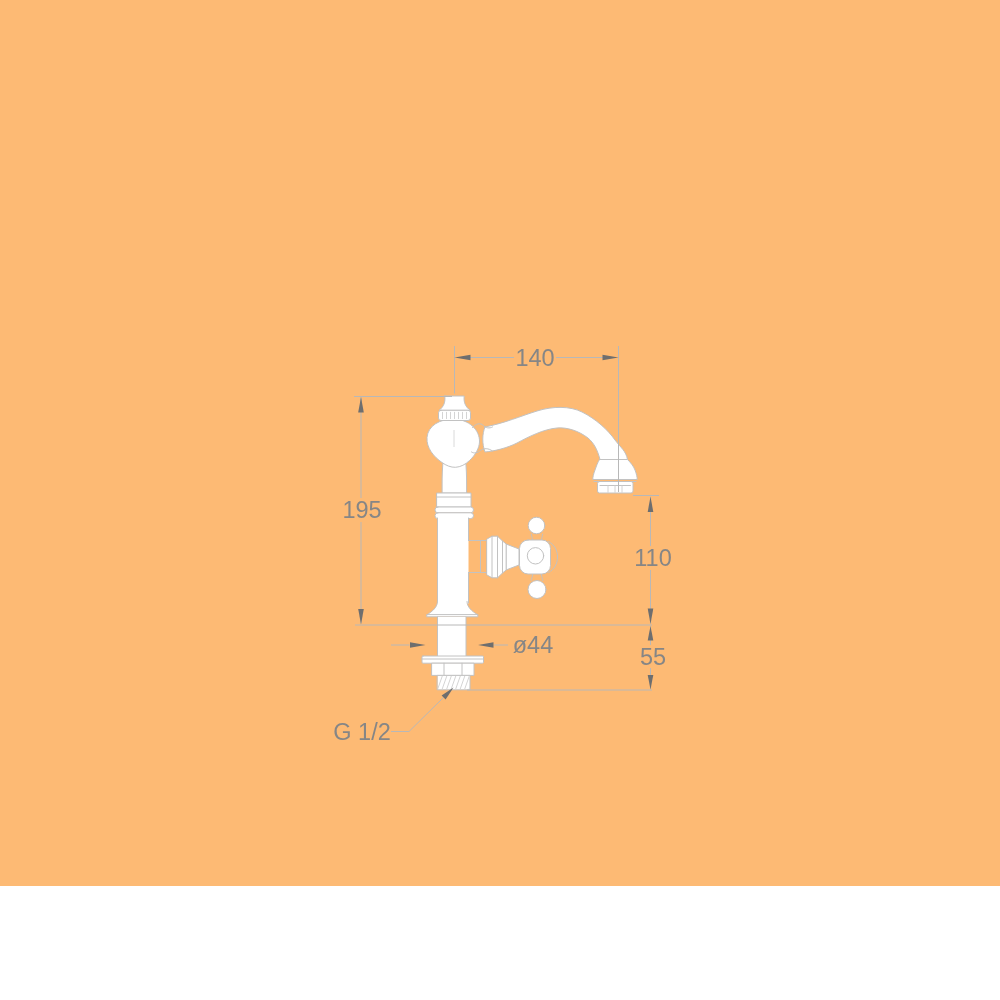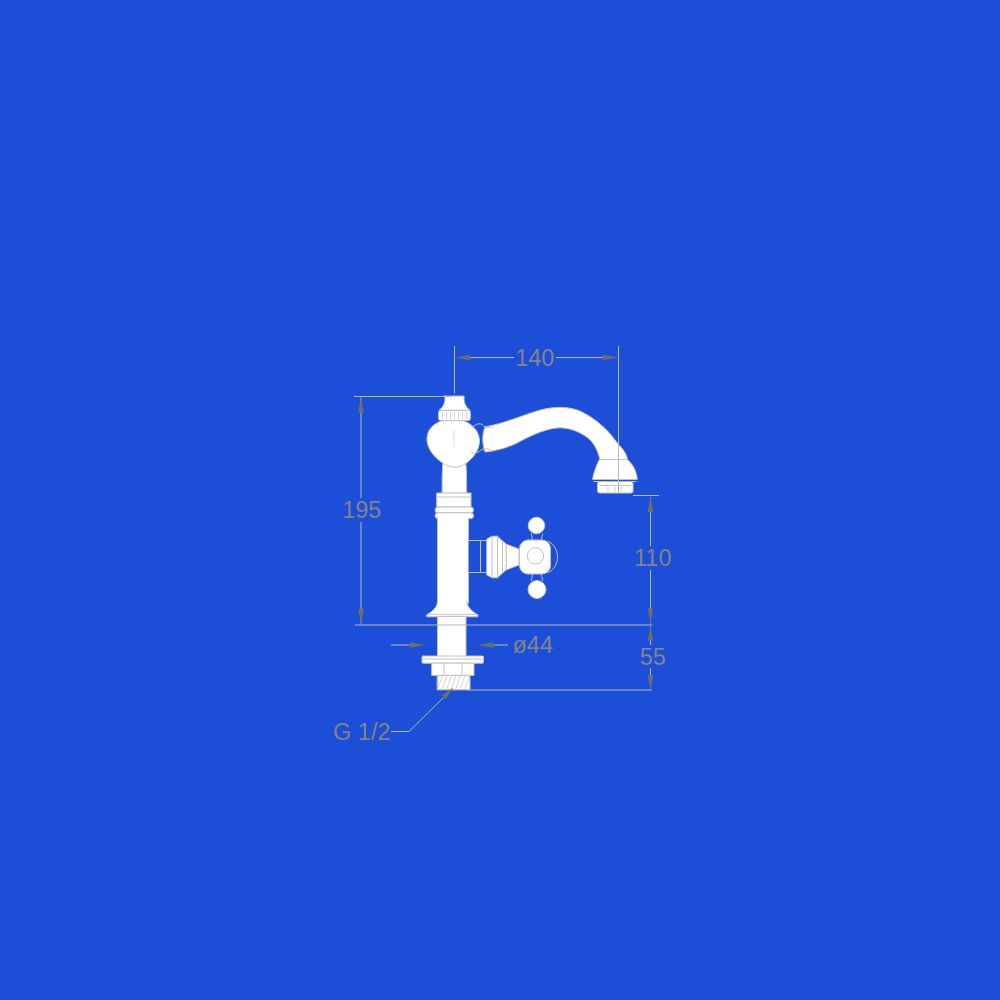--- a/index.html
+++ b/index.html
@@ -1,19 +1,19 @@
 <!DOCTYPE html>
 <html><head>
 <meta charset="utf-8">
 <style>
   html,body{margin:0;padding:0;background:#ffffff;}
   .canvas{
     position:relative;
-    width:1000px;height:1000px;
-    background:#1d4ed8;
+    width:1000px;height:886px;
+    background:#fdba74;
     font-family:"Liberation Sans", sans-serif;
     overflow:hidden;
   }
   svg{display:block;}
   
   .s{stroke:#c2c2c2;stroke-width:1;fill:none;stroke-linecap:round;stroke-linejoin:round;}
   .fw{fill:#ffffff;}
   .lt{stroke:#d4d4d4;stroke-width:1;fill:none;stroke-linecap:round;}
   .cl{stroke:#dadada;stroke-width:1;fill:none;}
   

